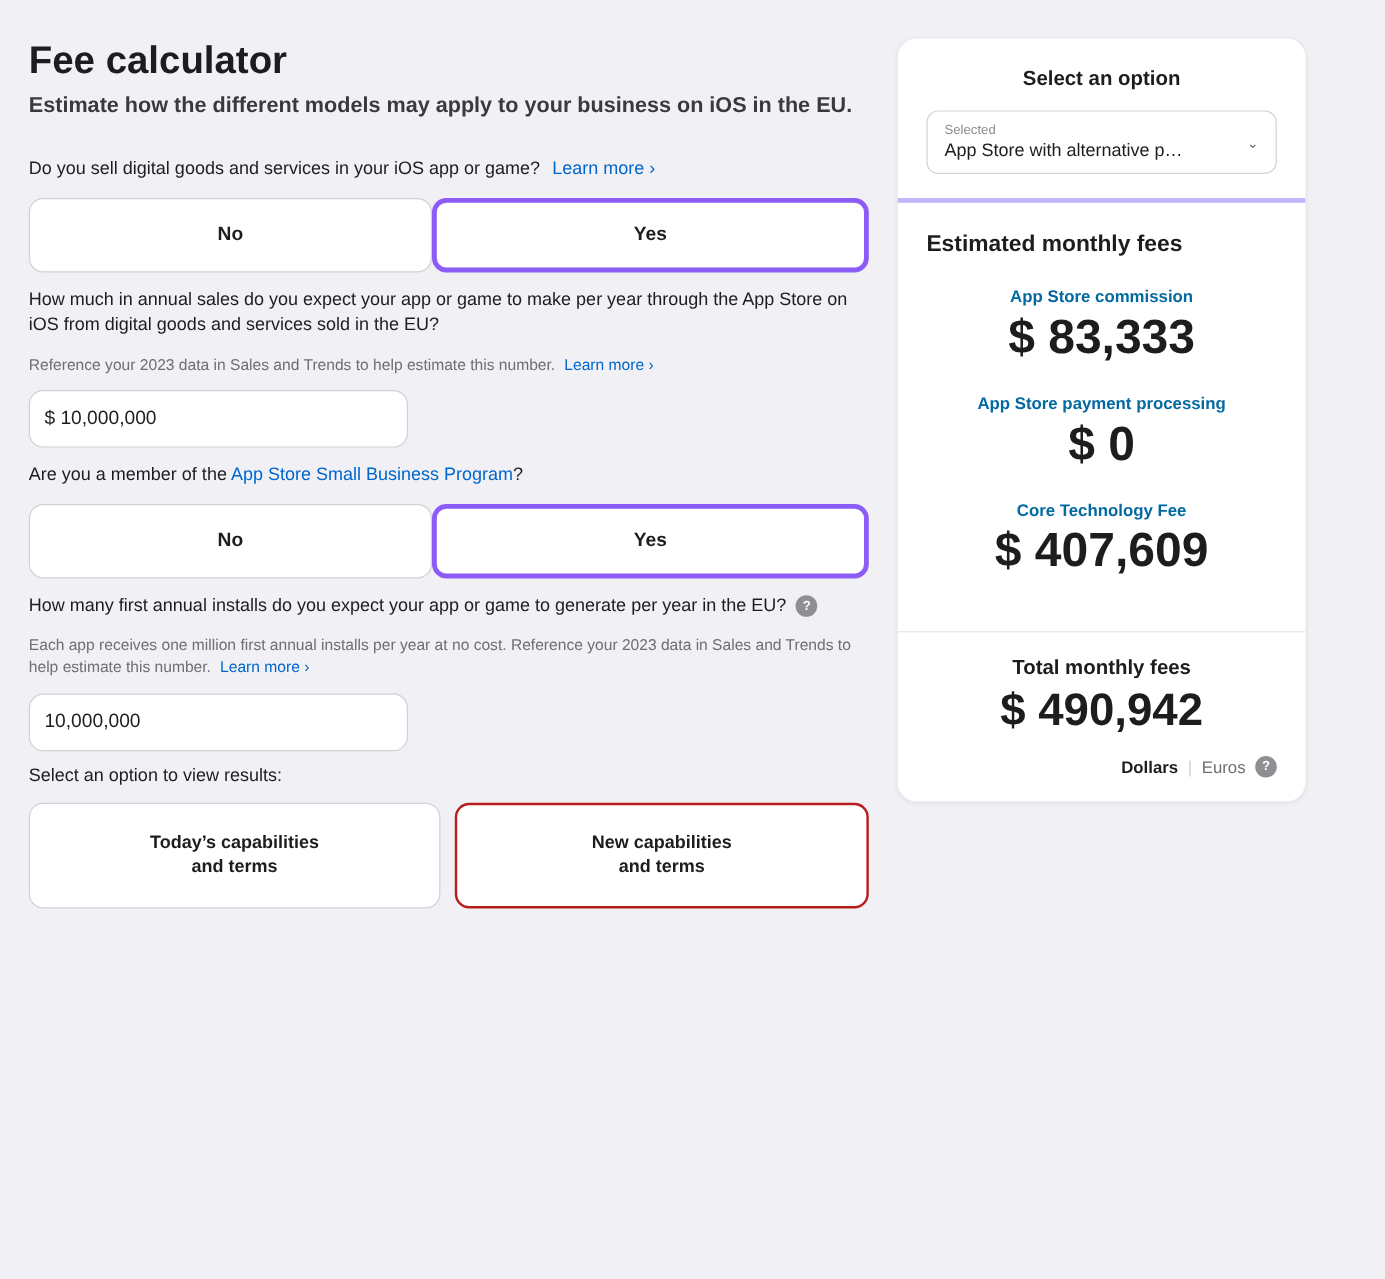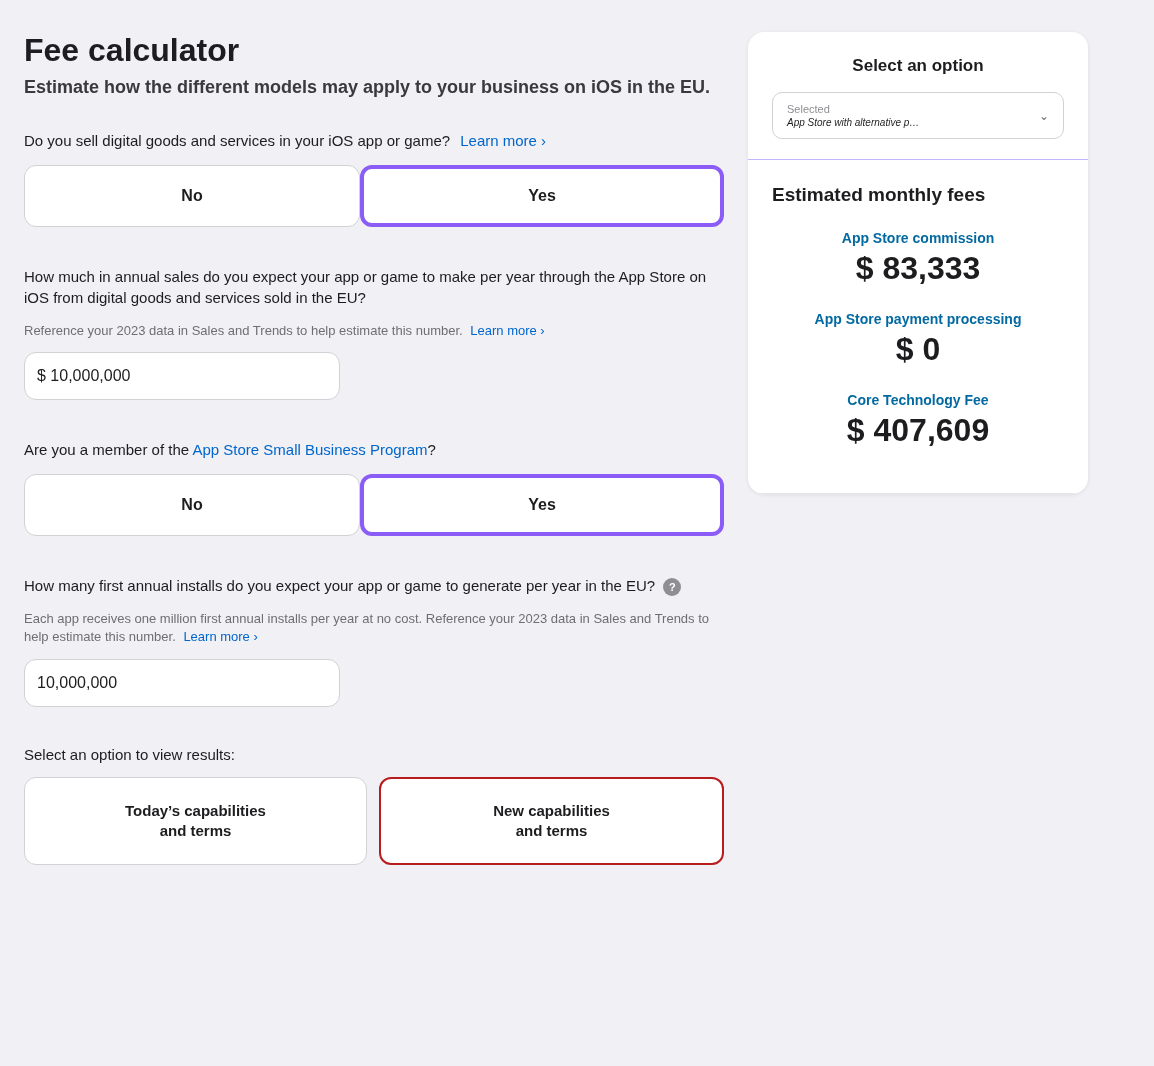--- a/index.html
+++ b/index.html
@@ -21,21 +21,21 @@
       color: #1d1d1f;
       margin-bottom: 8px;
     }
     .page-subtitle {
       font-size: 18px;
       font-weight: 600;
       color: #3a3a3c;
       margin-bottom: 32px;
     }
     .question-block {
-      margin-bottom: 39px;
+      margin-bottom: 12px;
     }
     .question-label {
       font-size: 15px;
       color: #1d1d1f;
       margin-bottom: 14px;
       line-height: 1.4;
     }
     .question-label a, .hint-text a {
       color: #0066cc;
       text-decoration: none;
@@ -125,21 +125,21 @@
       flex-shrink: 0;
     }
     .fee-card {
       background: #ffffff;
       border-radius: 16px;
       overflow: hidden;
       box-shadow: 0 1px 4px rgba(0,0,0,0.08);
     }
     .fee-card-top {
       padding: 24px 24px 20px;
-      border-bottom: 1px solid #c4b5fd;
+      border-bottom: 4px solid #c4b5fd;
     }
     .select-option-label {
       font-size: 17px;
       font-weight: 700;
       color: #1d1d1f;
       margin-bottom: 16px;
       text-align: center;
     }
     .dropdown-container {
       position: relative;
@@ -148,24 +148,23 @@
       background: #fff;
       padding: 10px 14px;
       cursor: pointer;
     }
     .dropdown-selected-label {
       font-size: 11px;
       color: #8e8e93;
       margin-bottom: 2px;
     }
     .dropdown-selected-value {
-      font-size: 10px;
+      font-size: 15px;
       color: #1d1d1f;
       font-weight: 400;
-      font-style: italic;
     }
     .dropdown-chevron {
       position: absolute;
       right: 14px;
       top: 50%;
       transform: translateY(-50%);
       font-size: 12px;
       color: #6e6e73;
     }
     .fee-card-middle {
@@ -182,21 +181,21 @@
       text-align: center;
       margin-bottom: 24px;
     }
     .fee-row-label {
       font-size: 14px;
       font-weight: 600;
       color: #0369a1;
       margin-bottom: 4px;
     }
     .fee-row-value {
-      font-size: 32px;
+      font-size: 40px;
       font-weight: 700;
       color: #1d1d1f;
     }
     .fee-card-bottom {
       padding: 20px 24px 20px;
     }
     .total-fees-label {
       font-size: 17px;
       font-weight: 700;
       color: #1d1d1f;
@@ -334,14 +333,24 @@
         <p class="fee-row-label">App Store payment processing</p>
         <p class="fee-row-value">$ 0</p>
       </div>
 
       <div class="fee-row">
         <p class="fee-row-label">Core Technology Fee</p>
         <p class="fee-row-value">$ 407,609</p>
       </div>
     </div>
 
+    <div class="fee-card-bottom">
+      <p class="total-fees-label">Total monthly fees</p>
+      <p class="total-fees-value">$ 490,942</p>
+      <div class="currency-row">
+        <button class="currency-btn">Dollars</button>
+        <span class="currency-sep">|</span>
+        <button class="currency-btn inactive">Euros</button>
+        <span class="help-icon-sm">?</span>
+      </div>
+    </div>
   </div>
 </div>
 
 </body></html>

